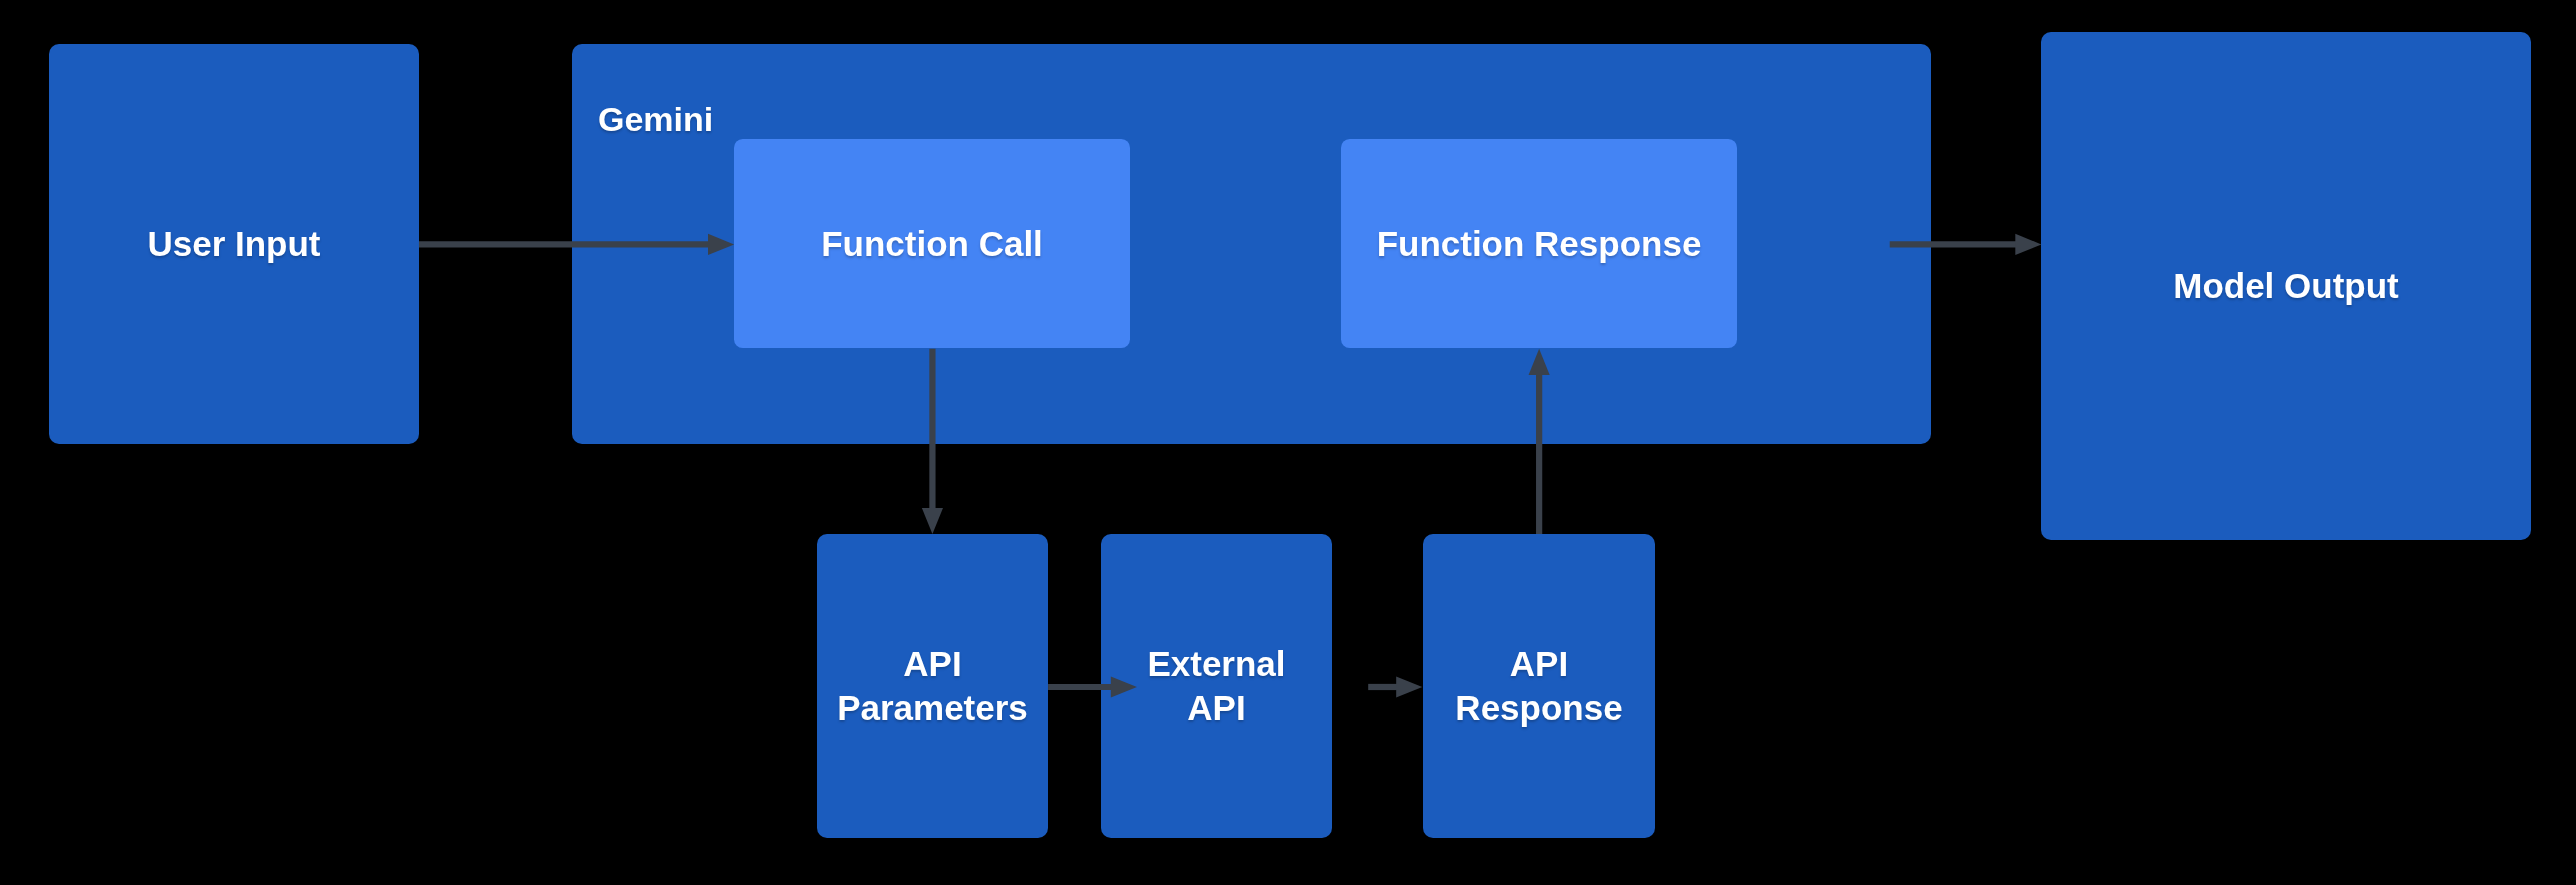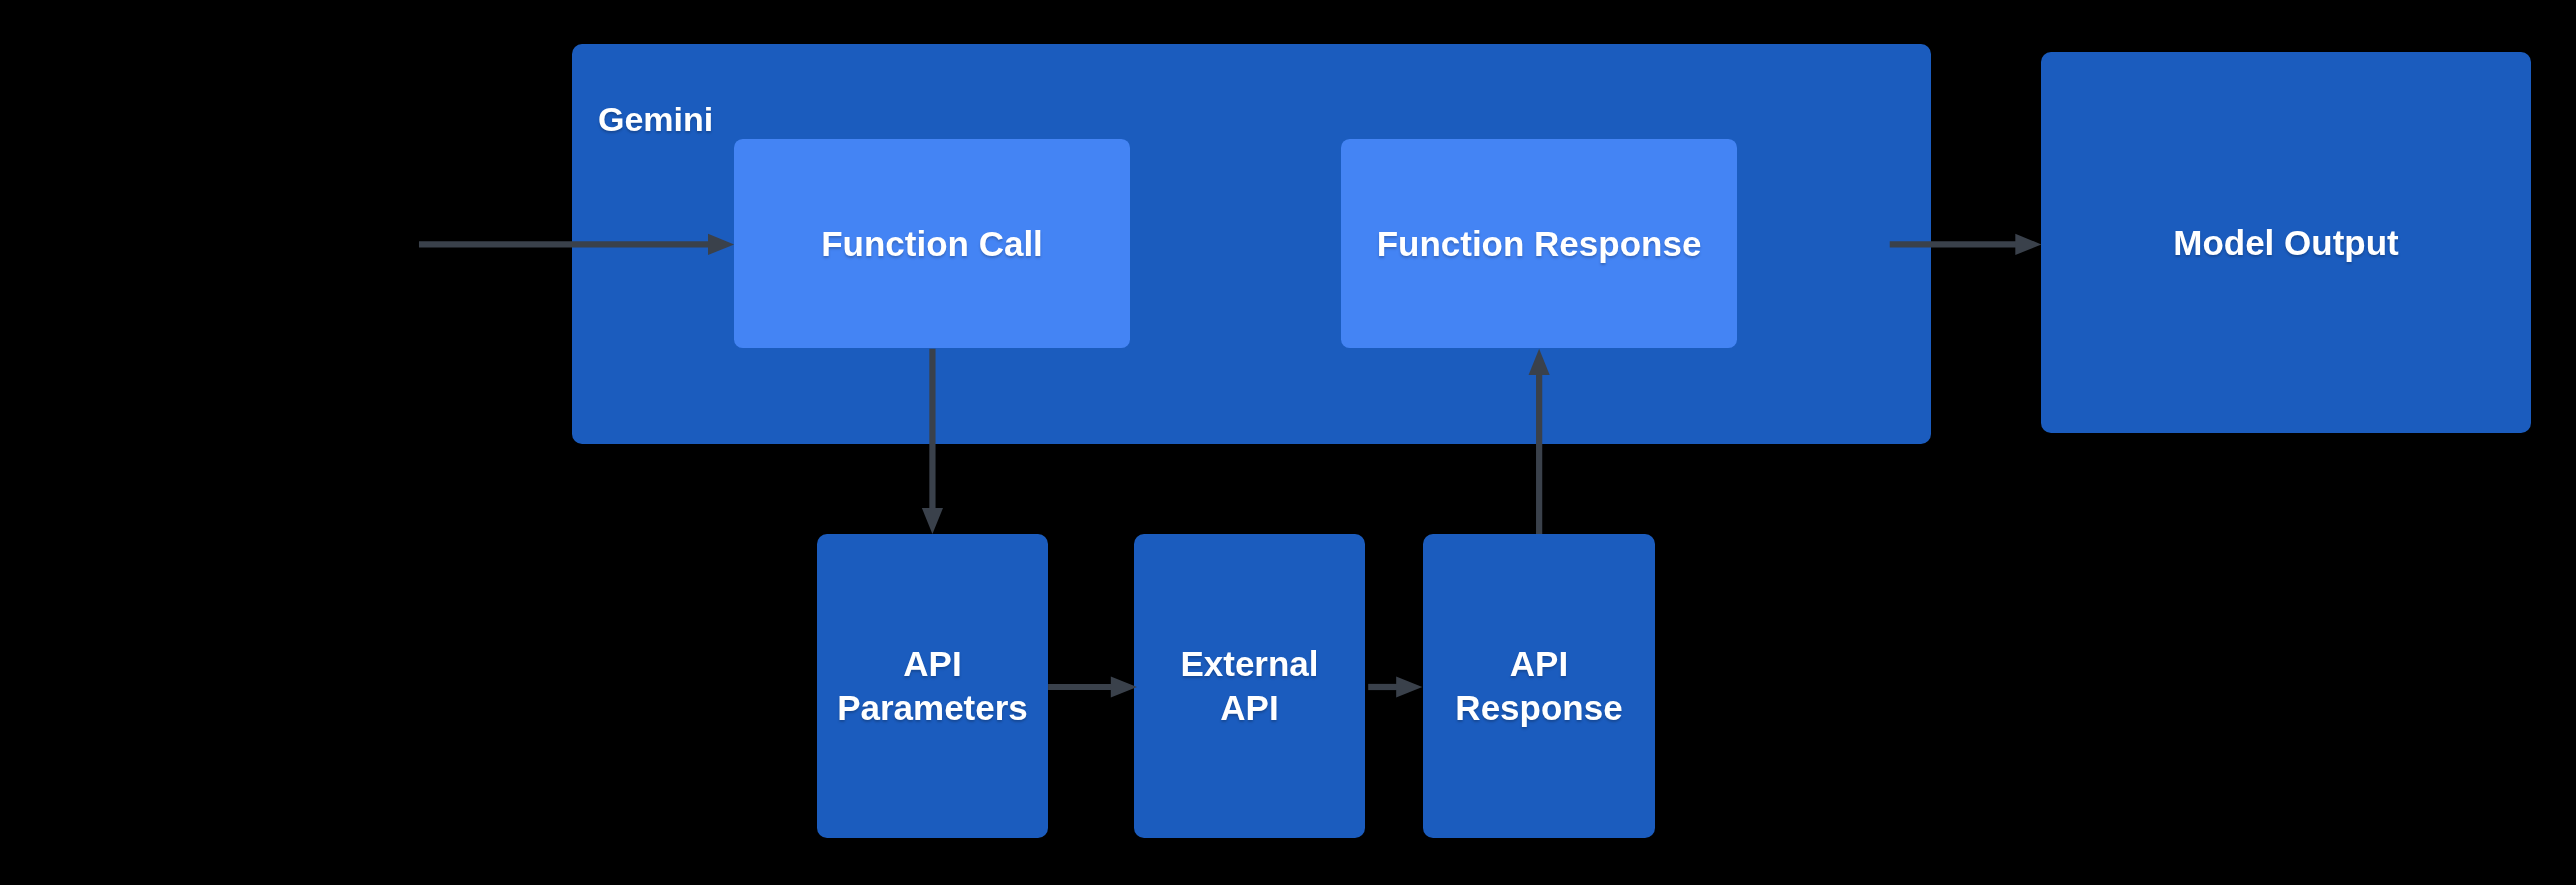--- a/index.html
+++ b/index.html
@@ -30,21 +30,21 @@
     line-height: 1.25;
     white-space: pre-line;
     border-radius: 10px;
     text-shadow: 0 1.9px 2.5px rgba(0,0,0,0.22);
   }
   .node--primary { background: var(--box-primary, #1b5cbe); }
   .node--light   { background: var(--box-light, #4484f4); border-radius: 8.7px; }
 
   
   #user-input    { left: 49px;   top: 44px;  width: 370px;  height: 400px; }
-  #model-output  { left: 2041px; top: 52px;  width: 490px;  height: 381px; }
+  #model-output  { left: 2041px; top: 32px;  width: 490px;  height: 508px; }
 
   
   #gemini-group  {
     position: absolute;
     left: 572px; top: 44px; width: 1318px; height: 400px;
     background: var(--box-primary, #1b5cbe);
     border-radius: 10px;
     padding-left: 41px;
   }
   .group-title {
@@ -55,38 +55,41 @@
     font-size: 34px;
     line-height: 1;
     text-shadow: 0 1.9px 2.5px rgba(0,0,0,0.22);
   }
   
   #function-call     { left: 162px;  top: 95px; width: 396px; height: 209px; }
   #function-response { left: 769px; top: 95px; width: 396px; height: 209px; }
 
   
   #api-parameters { left: 817px; top: 534px; width: 231px; height: 304px; }
-  #external-api   { left: 1134px; top: 534px; width: 231px; height: 304px; }
+  #external-api   { left: 1101px; top: 534px; width: 231px; height: 304px; }
   #api-response   { left: 1423px; top: 534px; width: 232px; height: 304px; }
 
   
   #edges {
     position: absolute;
     left: 0; top: 0;
     width: 2576px; height: 886px;
     pointer-events: none;
   }
   .edge-line { stroke: var(--arrow, #3a414b); stroke-width: 10px; }
   .edge-head { fill: var(--arrow, #3a414b); }
 </style>
 </head>
 <body>
 
 <div class="canvas">
 
+  <div id="user-input" class="node node--primary">
+    <span>User Input</span>
+  </div>
 
   <div id="gemini-group">
     <div class="group-title">Gemini</div>
 
     <div id="function-call" class="node node--light">
       <span>Function Call</span>
     </div>
 
     <div id="function-response" class="node node--light">
       <span>Function Response</span>

